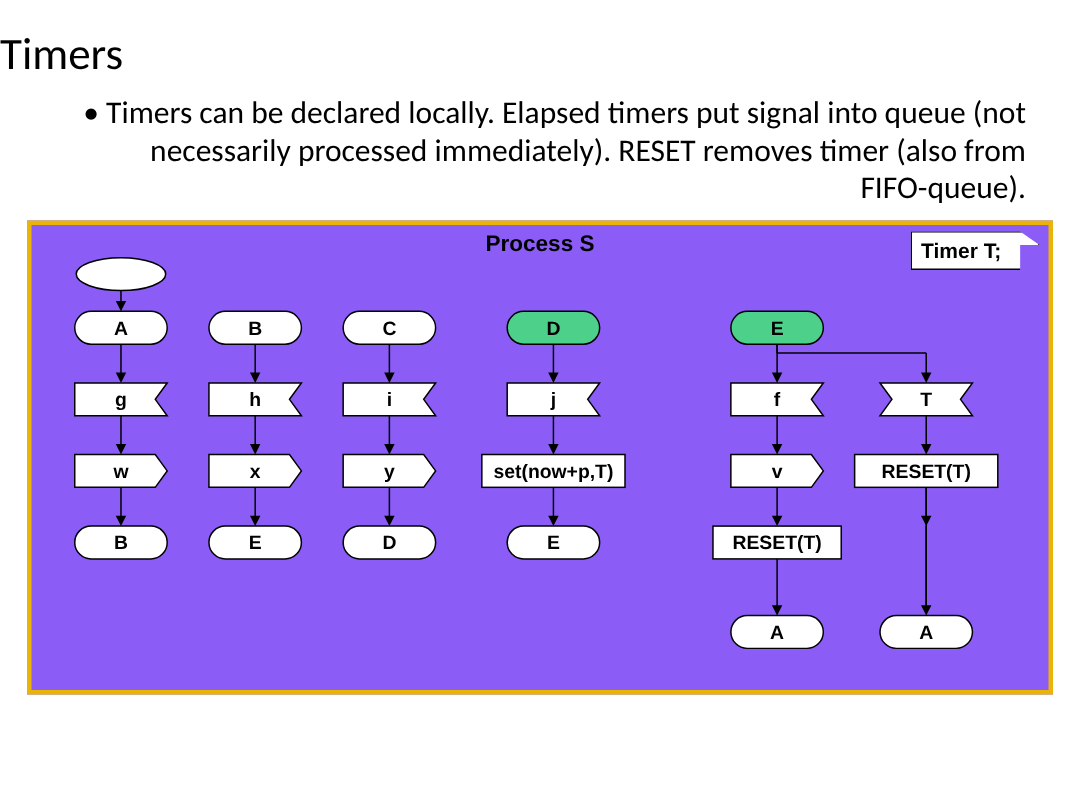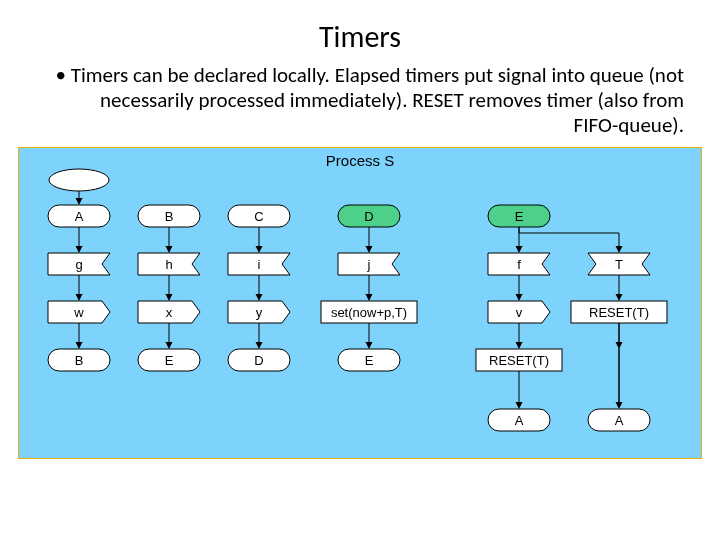--- a/index.html
+++ b/index.html
@@ -5,39 +5,39 @@
   body {
     margin: 0;
     padding: 0;
     font-family: Calibri, Arial, sans-serif;
     background: #fff;
     width: 720px;
     height: 540px;
     overflow: hidden;
   }
   .title {
-    text-align: center;
     font-size: 30px;
     margin: 18px 0 8px 0;
   }
   .bullet {
     font-size: 21px;
     margin: 0 36px 10px 52px;
     line-height: 1.18;
     text-indent: -18px;
     padding-left: 18px;
     text-align: right;
   }
   .diagram {
     position: relative;
     margin: 0 18px;
     height: 310px;
-    border: 1px solid #eab308;
-    background: #7dd3fc;
+    border: 3px solid #eab308;
+    background: #8b5cf6;
     font-family: Arial, sans-serif;
+    font-weight: bold;
   }
   .proc-title {
     position: absolute;
     top: 4px;
     left: 50%;
     transform: translateX(-50%);
     font-size: 15px;
   }
   .timer-decl {
     position: absolute;
@@ -69,20 +69,21 @@
   .arrowhead { fill: #000; }
 </style>
 </head>
 <body>
 
 <div class="title">Timers</div>
 <div class="bullet">• <span>Timers can be declared locally. Elapsed timers put signal into queue (not necessarily processed immediately). RESET removes timer (also from FIFO-queue).</span></div>
 
 <div class="diagram">
   <div class="proc-title">Process S</div>
+  <div class="timer-decl">Timer T;</div>
   <svg class="dg" id="dg" viewBox="0 0 682 310">
       <ellipse cx="60" cy="32" rx="30" ry="11" fill="#fff" stroke="#000"></ellipse>
       <line x1="60" y1="43" x2="60" y2="51" stroke="#000" stroke-width="1"></line>
       <polygon points="56.5,50 63.5,50 60,57" class="arrowhead"></polygon>
       <rect x="29" y="57" width="62" height="22" rx="11" ry="11" fill="#fff" stroke="#000"></rect>
       <text x="60" y="68">A</text>
       <line x1="60" y1="79" x2="60" y2="99" stroke="#000" stroke-width="1"></line>
       <polygon points="56.5,98 63.5,98 60,105" class="arrowhead"></polygon>
       <polygon points="29,105 91,105 83,116 91,127 29,127" fill="#fff" stroke="#000"></polygon>
       <text x="60" y="116">g</text>

